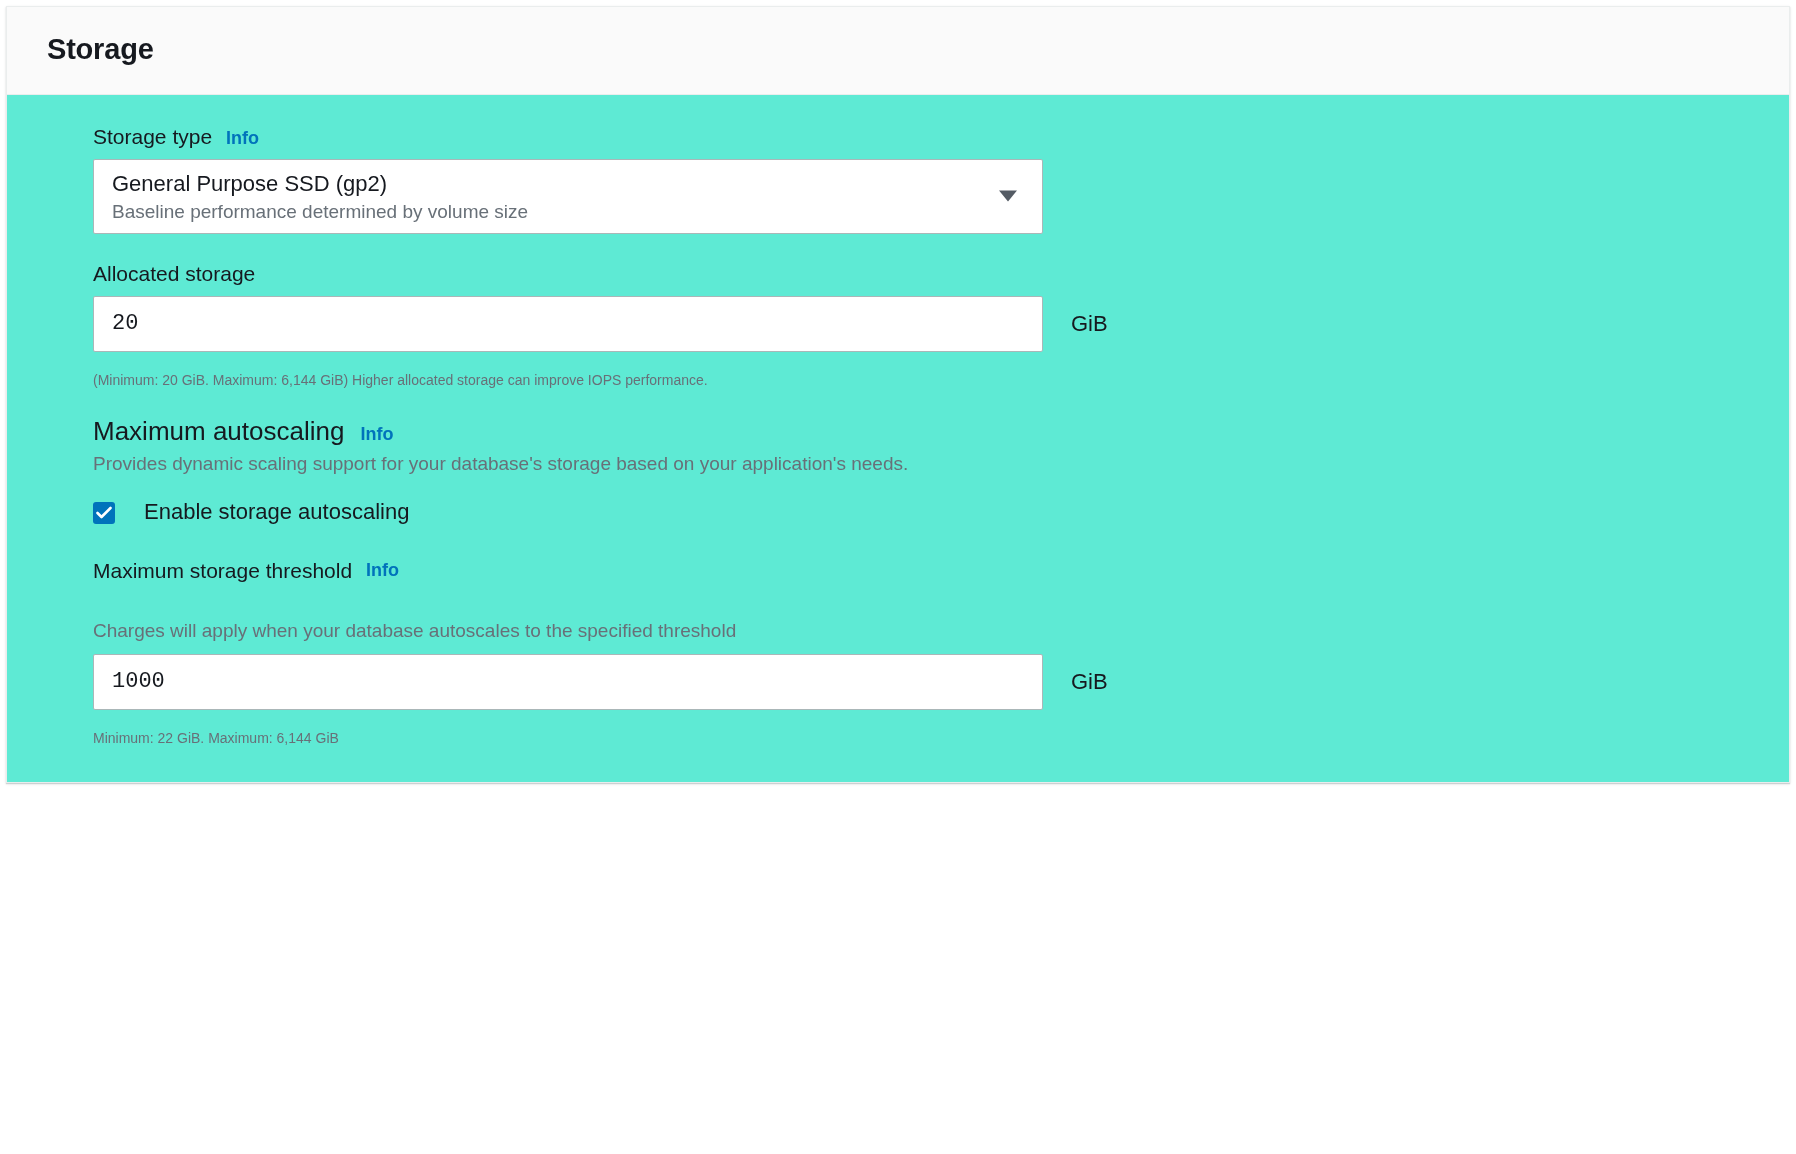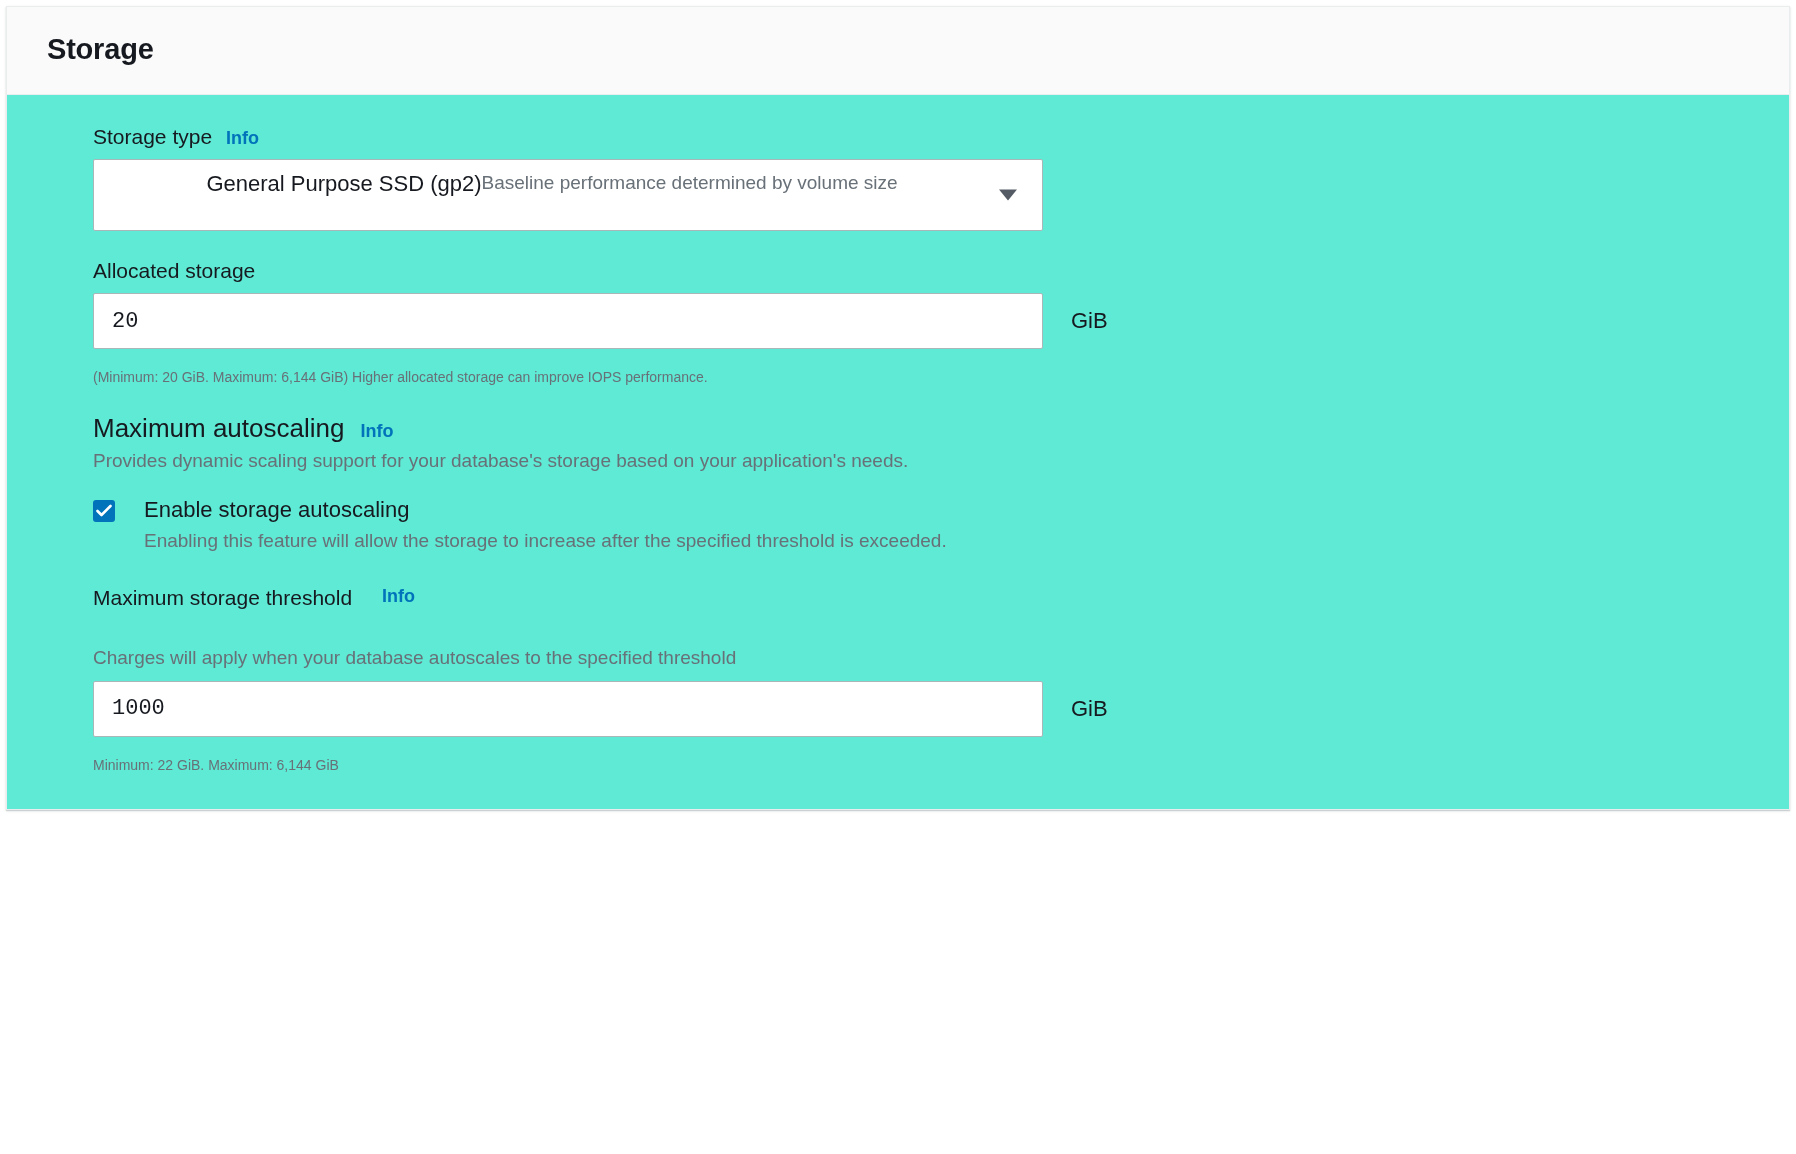--- a/index.html
+++ b/index.html
@@ -64,20 +64,21 @@
       width: 950px;
       max-width: 100%;
     }
     .select-box {
       border: 1px solid #aab7b8;
       border-radius: 2px;
       background: #ffffff;
       padding: 10px 50px 10px 18px;
       cursor: pointer;
       display: flex;
+      flex-direction: column;
       justify-content: center;
       min-height: 72px;
     }
     .select-value {
       font-size: 22px;
       color: #16191f;
       line-height: 1.3;
     }
     .select-sub {
       font-size: 19px;
@@ -173,22 +174,22 @@
       font-size: 19px;
       margin-top: 4px;
       line-height: 1.35;
       max-width: 880px;
     }
     .threshold-section {
       margin-top: 32px;
     }
     .threshold-label-line {
       display: flex;
-      align-items: flex-start;
-      gap: 30px;
+      align-items: center;
+      gap: 14px;
       margin-bottom: 4px;
     }
     .threshold-label {
       font-size: 21px;
       color: #16191f;
     }
     .threshold-desc {
       color: #687078;
       font-size: 19px;
       margin-bottom: 12px;
@@ -238,21 +239,20 @@
       <div class="section-sub">Provides dynamic scaling support for your database's storage based on your application's needs.</div>
 
       <div class="checkbox-row">
         <div class="checkbox">
           <svg viewBox="0 0 16 14">
             <path d="M1.5 7 L5.5 11 L14.5 2" stroke="#ffffff" stroke-width="2.6" fill="none" stroke-linecap="round" stroke-linejoin="round"></path>
           </svg>
         </div>
         <div class="checkbox-content">
           <div class="checkbox-label">Enable storage autoscaling</div>
-          <div class="checkbox-desc">Enabling this feature will allow the storage to increase after the specified threshold is exceeded.</div>
         </div>
       </div>
 
       <div class="threshold-section">
         <div class="threshold-label-line">
           <span class="threshold-label">Maximum storage threshold</span>
           <a class="info-link">Info</a>
         </div>
         <div class="threshold-desc">Charges will apply when your database autoscales to the specified threshold</div>
         <div class="input-line">

